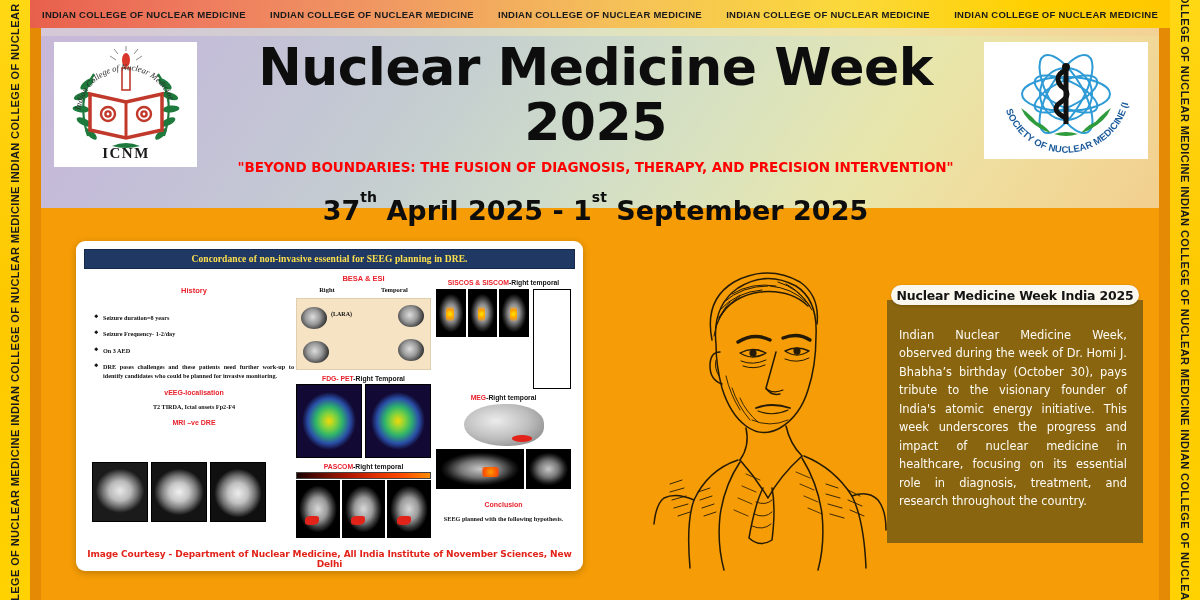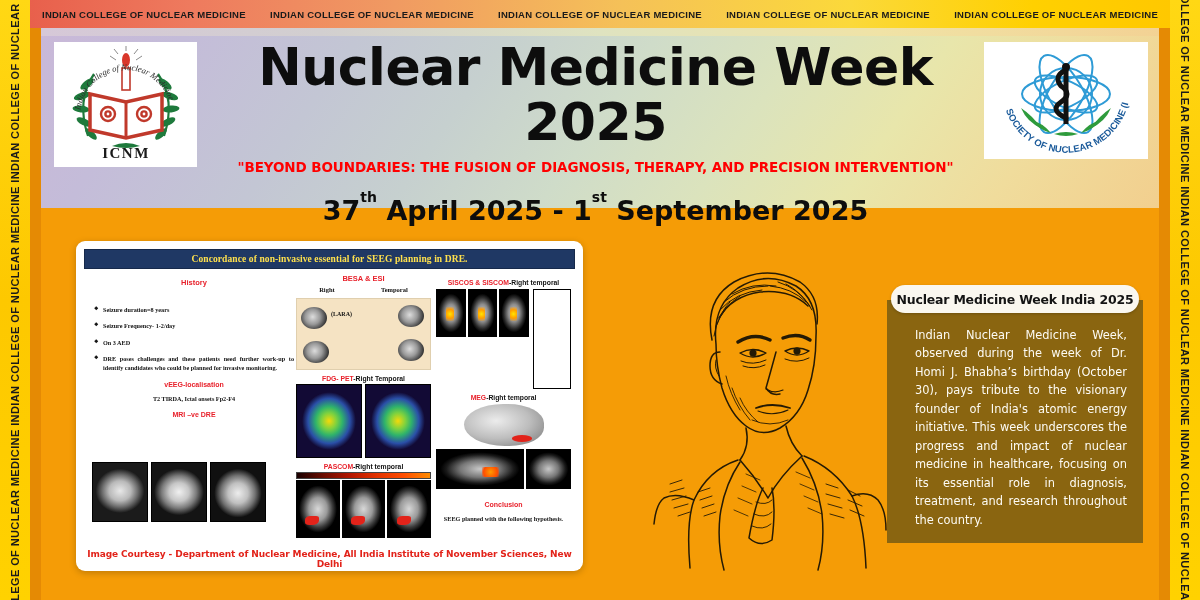--- a/index.html
+++ b/index.html
@@ -100,21 +100,21 @@
     padding:8px 8px 4px 8px; overflow:hidden;
   }
   .poster-title{
     background:#1F3864; color:#FFE14D; text-align:center;
     font-family:"Liberation Serif", serif; font-size:9.5px; font-weight:700;
     padding:4px 0; letter-spacing:.1px;
     border:1px solid #16294a;
   }
   .poster-body{ position:relative; height:272px; margin-top:5px; }
 
-  .col-hist{ position:absolute; left:10px; top:4px; width:200px; }
+  .col-hist{ position:absolute; left:10px; top:12px; width:200px; }
   .hd-red{
     color:#E8212B; font-size:7.5px; font-weight:800; text-align:center;
     font-family:"Liberation Sans", sans-serif;
   }
   .hist-list{ margin-top:18px; }
   .hist-item{
     font-family:"Liberation Serif", serif; font-size:6.2px; font-weight:700;
     color:#111; margin-bottom:7px; line-height:1.5; text-align:justify;
     padding-left:9px; position:relative;
   }
@@ -254,31 +254,31 @@
   .portrait{
     position:absolute; left:620px; top:248px; width:272px; height:330px; z-index:2;
   }
 
   
   .info-card{
     position:absolute; right:57px; top:300px; width:256px; height:243px;
     background:#8A6510; z-index:4;
   }
   .info-head{
-    position:absolute; left:4px; right:4px; top:-15px; height:28px;
+    position:absolute; left:4px; right:4px; top:-15px; height:20px;
     background:#FAF7EF; border-radius:17px;
     display:flex; align-items:center; justify-content:center;
     box-shadow:0 1px 3px rgba(0,0,0,.2);
   }
   .info-head span{
     font-size:12.5px; font-weight:800; color:#141414; letter-spacing:-.2px;
     font-family:"DejaVu Sans", sans-serif;
   }
   .info-body{
-    padding:26px 16px 10px 28px; color:#FDFBF4;
+    padding:26px 16px 10px 12px; color:#FDFBF4;
     font-size:11.4px; line-height:1.62; text-align:justify;
     font-family:"DejaVu Sans", sans-serif;
   }
 </style>
 </head>
 <body>
 
 <div class="top-marquee">
   <span>INDIAN COLLEGE OF NUCLEAR MEDICINE</span>
   <span>INDIAN COLLEGE OF NUCLEAR MEDICINE</span>

